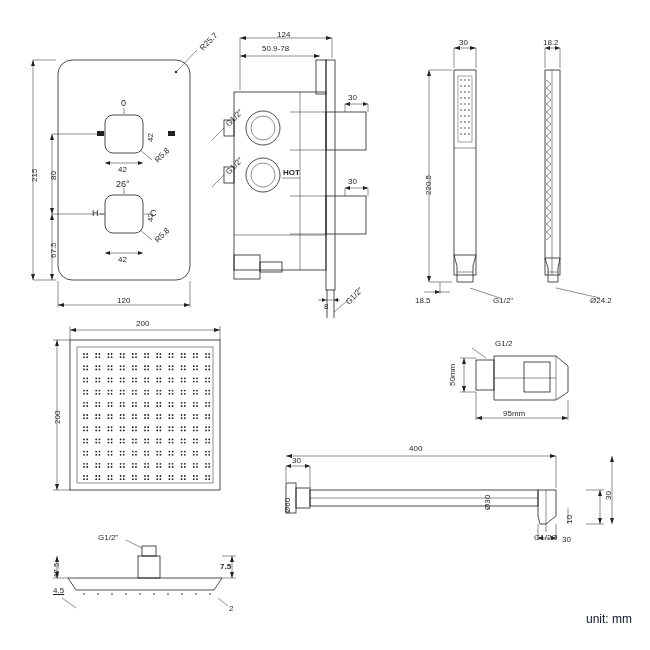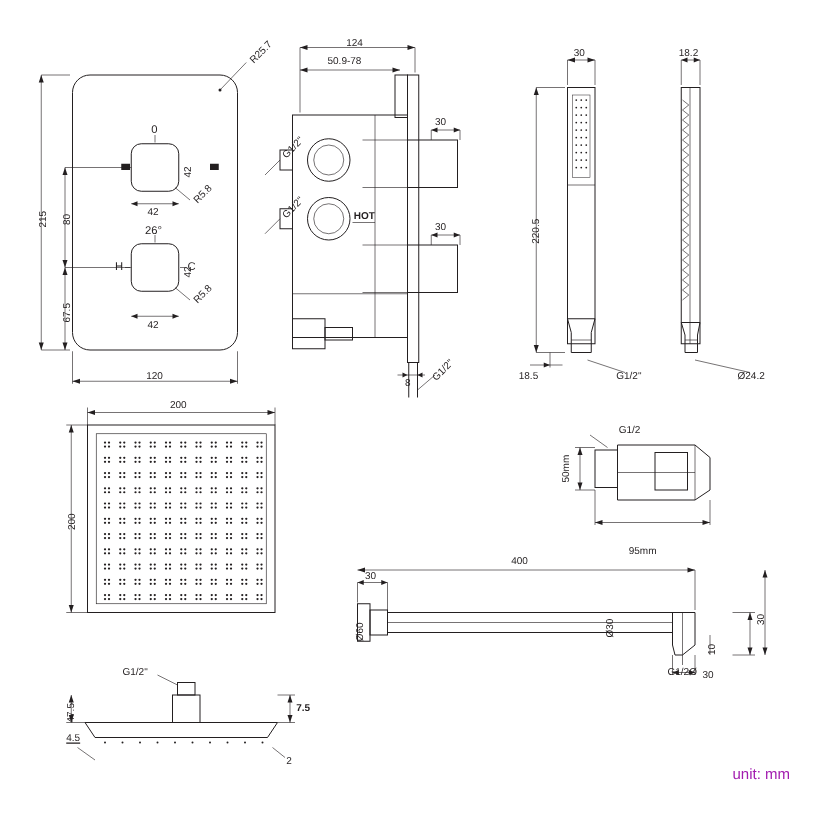--- a/index.html
+++ b/index.html
@@ -32,21 +32,21 @@
   }
   .lbl.rot45 {
     transform: rotate(-45deg);
     transform-origin: left top;
   }
   .unit {
     position: absolute;
     right: 18px;
     bottom: 24px;
     font-size: 12px;
-    color: #a21caf;
+    color: #0f172a;
   }
   svg {
     position: absolute;
     left: 0;
     top: 0;
   }
   .ln {
     stroke: #231f20;
     stroke-width: 0.8;
     fill: none;
@@ -893,28 +893,28 @@
   <div class="lbl" style="left:415px; top:296px;">18.5</div>
   <div class="lbl" style="left:493px; top:296px;">G1/2"</div>
 
   <div class="lbl" style="left:543px; top:38px;">18.2</div>
   <div class="lbl" style="left:590px; top:296px;">Ø24.2</div>
 
   <div class="lbl" style="left:136px; top:319px;">200</div>
   <div class="lbl rot90" style="left:53px; top:424px;">200</div>
 
   <div class="lbl rot90" style="left:52px; top:578px;">47.5</div>
-  <div class="lbl" style="left:237px; top:562px;font-weight:bold;">7.5</div>
+  <div class="lbl" style="left:220px; top:562px;font-weight:bold;">7.5</div>
   <div class="lbl" style="left:53px; top:586px;text-decoration:underline;">4.5</div>
   <div class="lbl" style="left:229px; top:604px;">2</div>
   <div class="lbl" style="left:98px; top:533px;">G1/2"</div>
 
   <div class="lbl" style="left:459px; top:339px;margin-left:36px;">G1/2</div>
   <div class="lbl rot90" style="left:448px; top:386px;">50mm</div>
-  <div class="lbl" style="left:503px; top:436px;">95mm</div>
+  <div class="lbl" style="left:503px; top:409px;">95mm</div>
 
   <div class="lbl" style="left:292px; top:456px;">30</div>
   <div class="lbl" style="left:409px; top:444px;">400</div>
   <div class="lbl rot90" style="left:283px; top:513px;">Ø60</div>
   <div class="lbl rot90" style="left:483px; top:510px;">Ø30</div>
   <div class="lbl rot90" style="left:604px; top:500px;">30</div>
   <div class="lbl rot90" style="left:565px; top:524px;">10</div>
   <div class="lbl" style="left:534px; top:533px;">G1/2Ø</div>
   <div class="lbl" style="left:562px; top:535px;">30</div>
 

